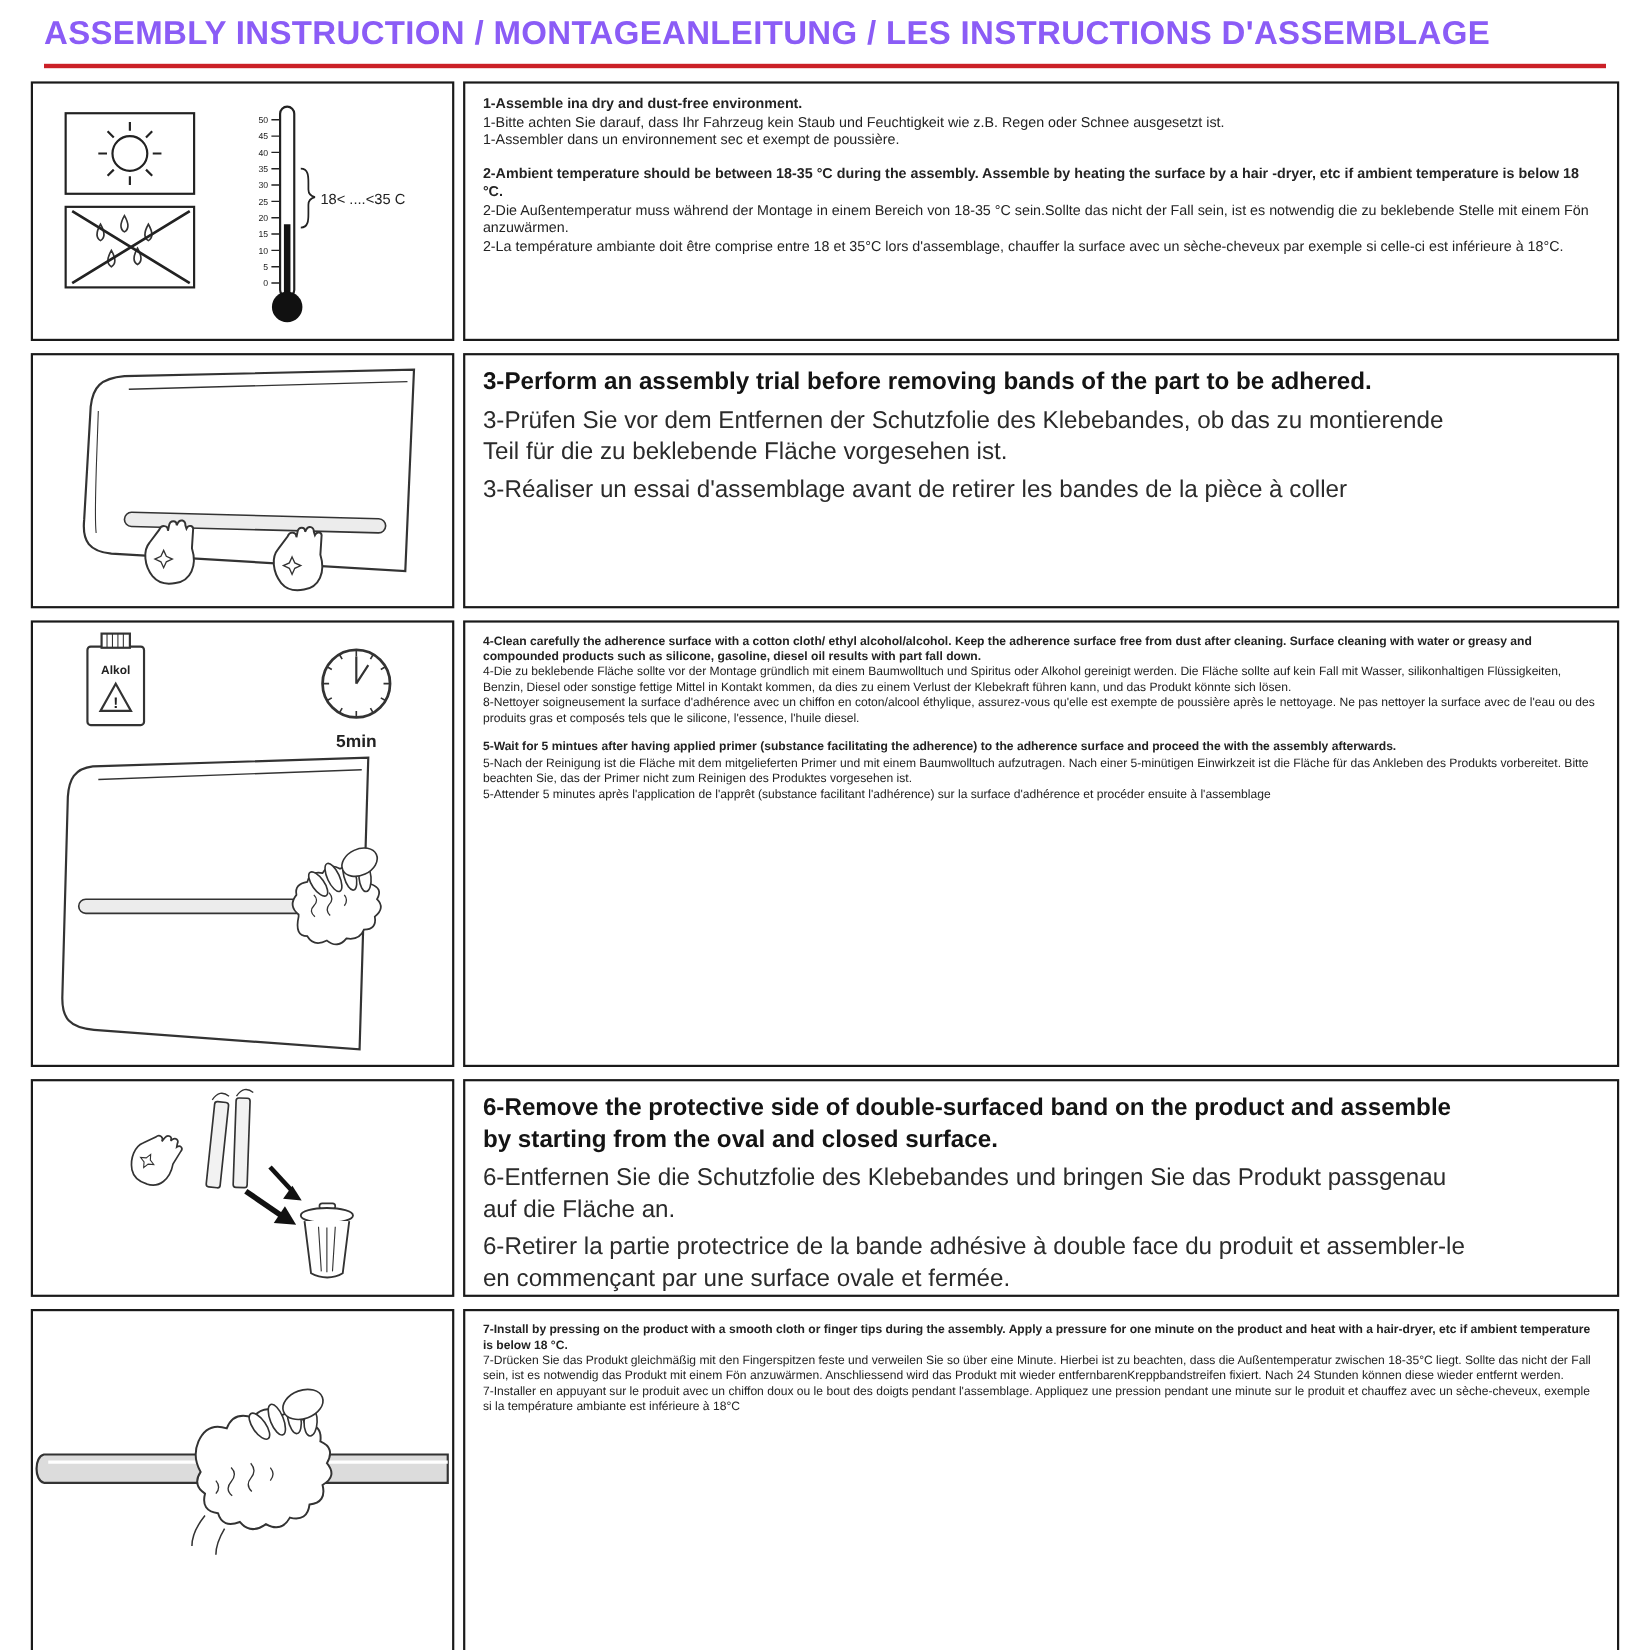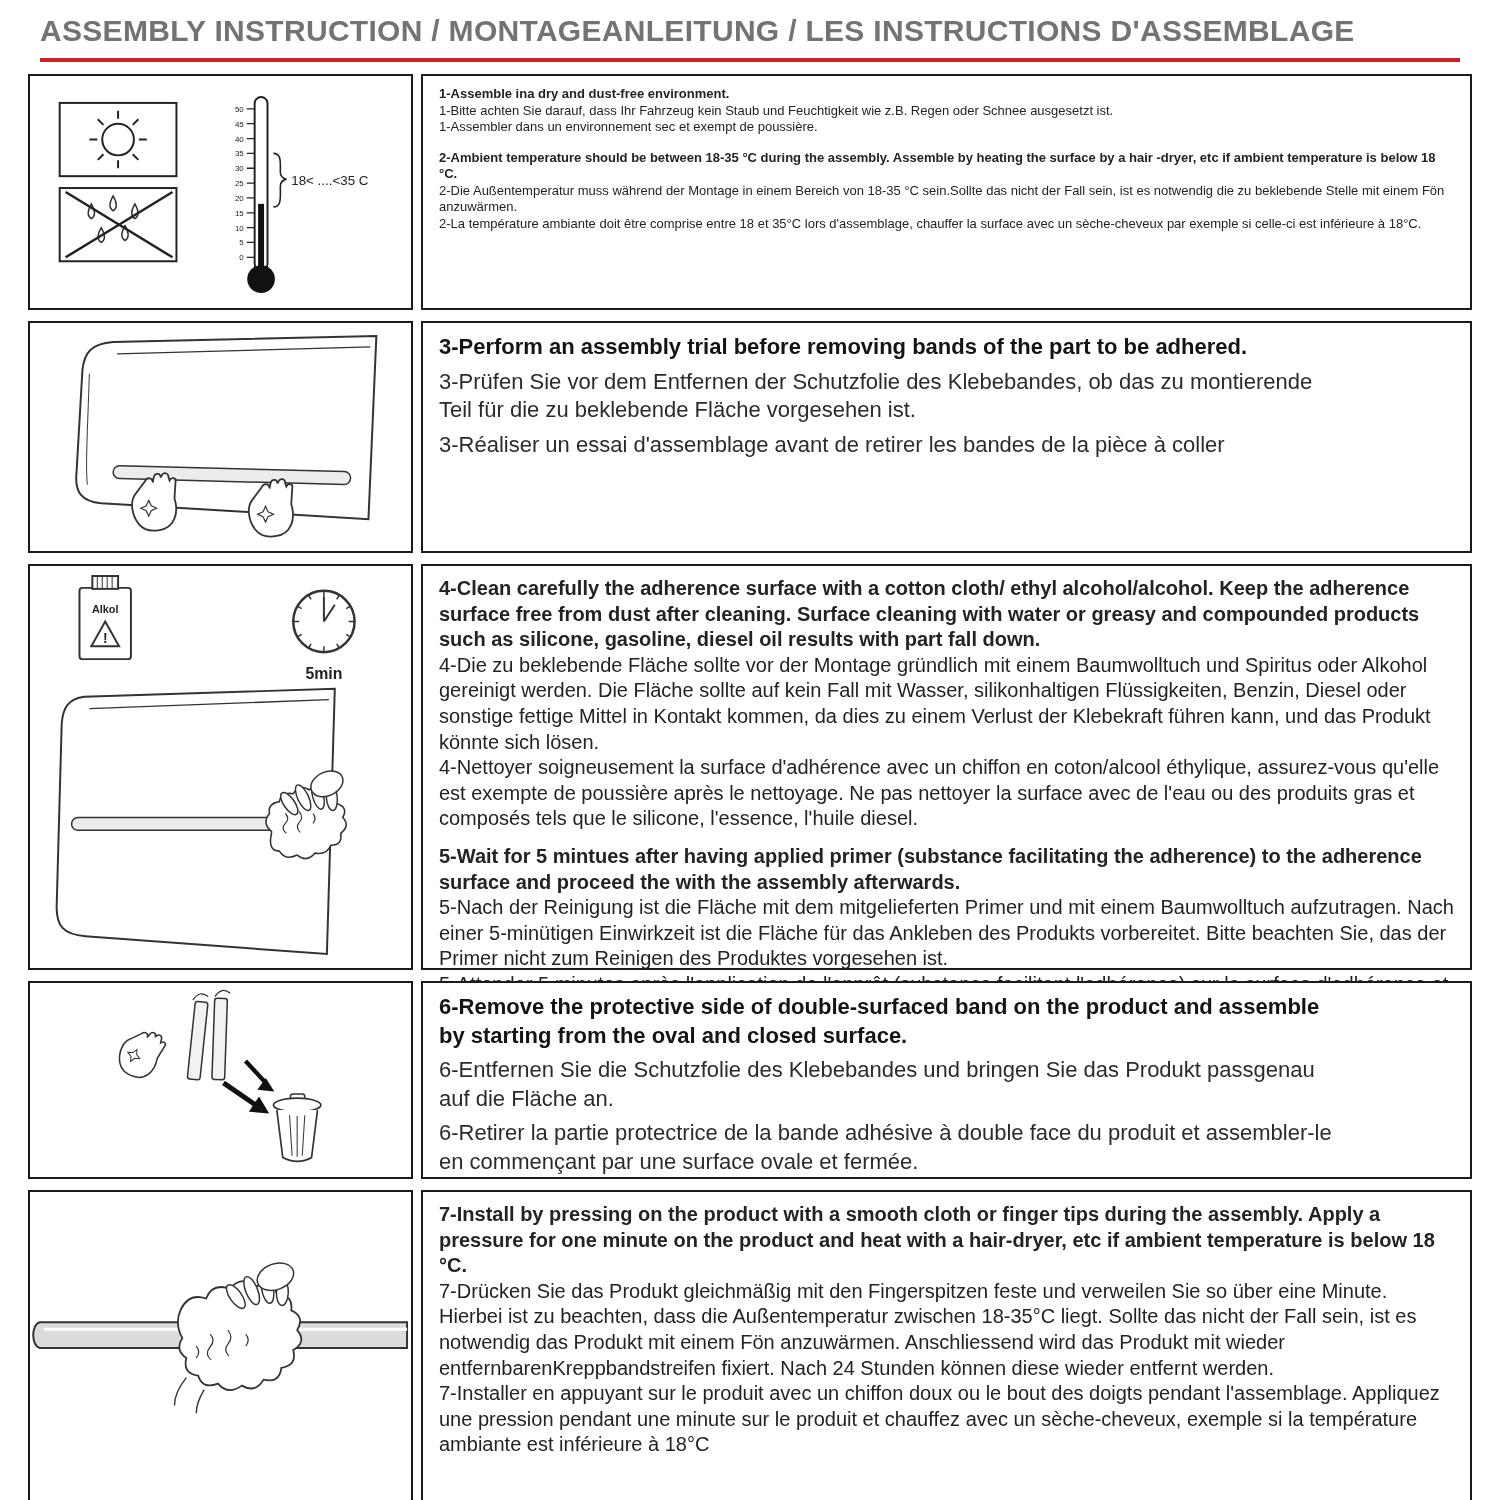--- a/index.html
+++ b/index.html
@@ -1,36 +1,36 @@
 <!DOCTYPE html>
 <html><head>
 <meta charset="utf-8">
 <style>
   * { margin:0; padding:0; box-sizing:border-box; }
   html,body { width:1500px; height:1500px; background:#fff; overflow:hidden;
     font-family:"Liberation Sans","DejaVu Sans",sans-serif; color:#222; }
   .page { position:relative; width:1500px; height:1500px; padding:12px 28px 0 28px; }
 
-  .header-title { color:#737373; font-size:30px; font-weight:bold; letter-spacing:.3px;
+  .header-title { color:#8b5cf6; font-size:30px; font-weight:bold; letter-spacing:.3px;
     padding:2px 12px 10px 12px; white-space:nowrap; }
   .header-rule { height:4px; background:#cb2027; margin:0 12px 12px 12px; }
 
   .section { display:flex; gap:8px; margin-bottom:11px; align-items:stretch; }
   .img-box { flex:0 0 385px; width:385px; border:2px solid #1a1a1a; background:#fff; }
   .img-box svg { display:block; width:100%; height:100%; }
   .text-box { flex:1; border:2px solid #1a1a1a; background:#fff; padding:10px 16px 8px 16px; }
 
   .s1 { height:236px; }
   .s2 { height:232px; }
   .s3 { height:406px; }
   .s4 { height:198px; }
   .s5 { height:316px; }
 
   .small p { font-size:13px; line-height:1.27; color:#232323; }
-  .dense p { font-size:20px; line-height:1.28; color:#232323; }
+  .dense p { font-size:11px; line-height:1.28; color:#232323; }
   .b { font-weight:bold; color:#151515; }
   .gap14 { height:14px; }
   .gap12 { height:12px; }
 
   .big { display:flex; flex-direction:column; }
   .big p { font-size:22px; line-height:1.3; max-width:900px; color:#2b2b2b; }
   .big p.b { color:#141414; }
   .big p + p { margin-top:6px; }
   .nowrap { white-space:nowrap; }
 
@@ -160,21 +160,21 @@
             <ellipse cx="291" cy="230" rx="5.5" ry="14" transform="rotate(-15 291 230)" fill="#fff" stroke="#333" stroke-width="1.5"></ellipse>
             <ellipse cx="305" cy="232" rx="5.5" ry="13" transform="rotate(-5 305 232)" fill="#fff" stroke="#333" stroke-width="1.5"></ellipse>
             <ellipse cx="300" cy="218" rx="17" ry="12" transform="rotate(-25 300 218)" fill="#fff" stroke="#333" stroke-width="1.5"></ellipse>
           </g>
         </g>
       </svg>
     </div>
     <div class="text-box dense">
       <p class="b">4-Clean carefully the adherence surface with a cotton cloth/ ethyl alcohol/alcohol. Keep the adherence surface free from dust after cleaning. Surface cleaning with water or greasy and compounded products such as silicone, gasoline, diesel oil results with part fall down.</p>
       <p>4-Die zu beklebende Fläche sollte vor der Montage gründlich mit einem Baumwolltuch und Spiritus oder Alkohol gereinigt werden. Die Fläche sollte auf kein Fall mit Wasser, silikonhaltigen Flüssigkeiten, Benzin, Diesel oder sonstige fettige Mittel in Kontakt kommen, da dies zu einem Verlust der Klebekraft führen kann, und das Produkt könnte sich lösen.</p>
-      <p>4-Nettoyer soigneusement la surface d'adhérence avec un chiffon en coton/alcool éthylique, assurez-vous qu'elle est exempte de poussière après le nettoyage. Ne pas nettoyer la surface avec de l'eau ou des produits gras et composés tels que le silicone, l'essence, l'huile diesel.</p>
+      <p>8-Nettoyer soigneusement la surface d'adhérence avec un chiffon en coton/alcool éthylique, assurez-vous qu'elle est exempte de poussière après le nettoyage. Ne pas nettoyer la surface avec de l'eau ou des produits gras et composés tels que le silicone, l'essence, l'huile diesel.</p>
       <div class="gap12"></div>
       <p class="b">5-Wait for 5 mintues after having applied primer (substance facilitating the adherence) to the adherence surface and proceed the with the assembly afterwards.</p>
       <p>5-Nach der Reinigung ist die Fläche mit dem mitgelieferten Primer und mit einem Baumwolltuch aufzutragen. Nach einer 5-minütigen Einwirkzeit ist die Fläche für das Ankleben des Produkts vorbereitet. Bitte beachten Sie, das der Primer nicht zum Reinigen des Produktes vorgesehen ist.</p>
       <p>5-Attender 5 minutes après l'application de l'apprêt (substance facilitant l'adhérence) sur la surface d'adhérence et procéder ensuite à l'assemblage</p>
     </div>
   </div>
 
   <div class="section s4">
     <div class="img-box">
       <svg viewBox="0 0 385 229">

